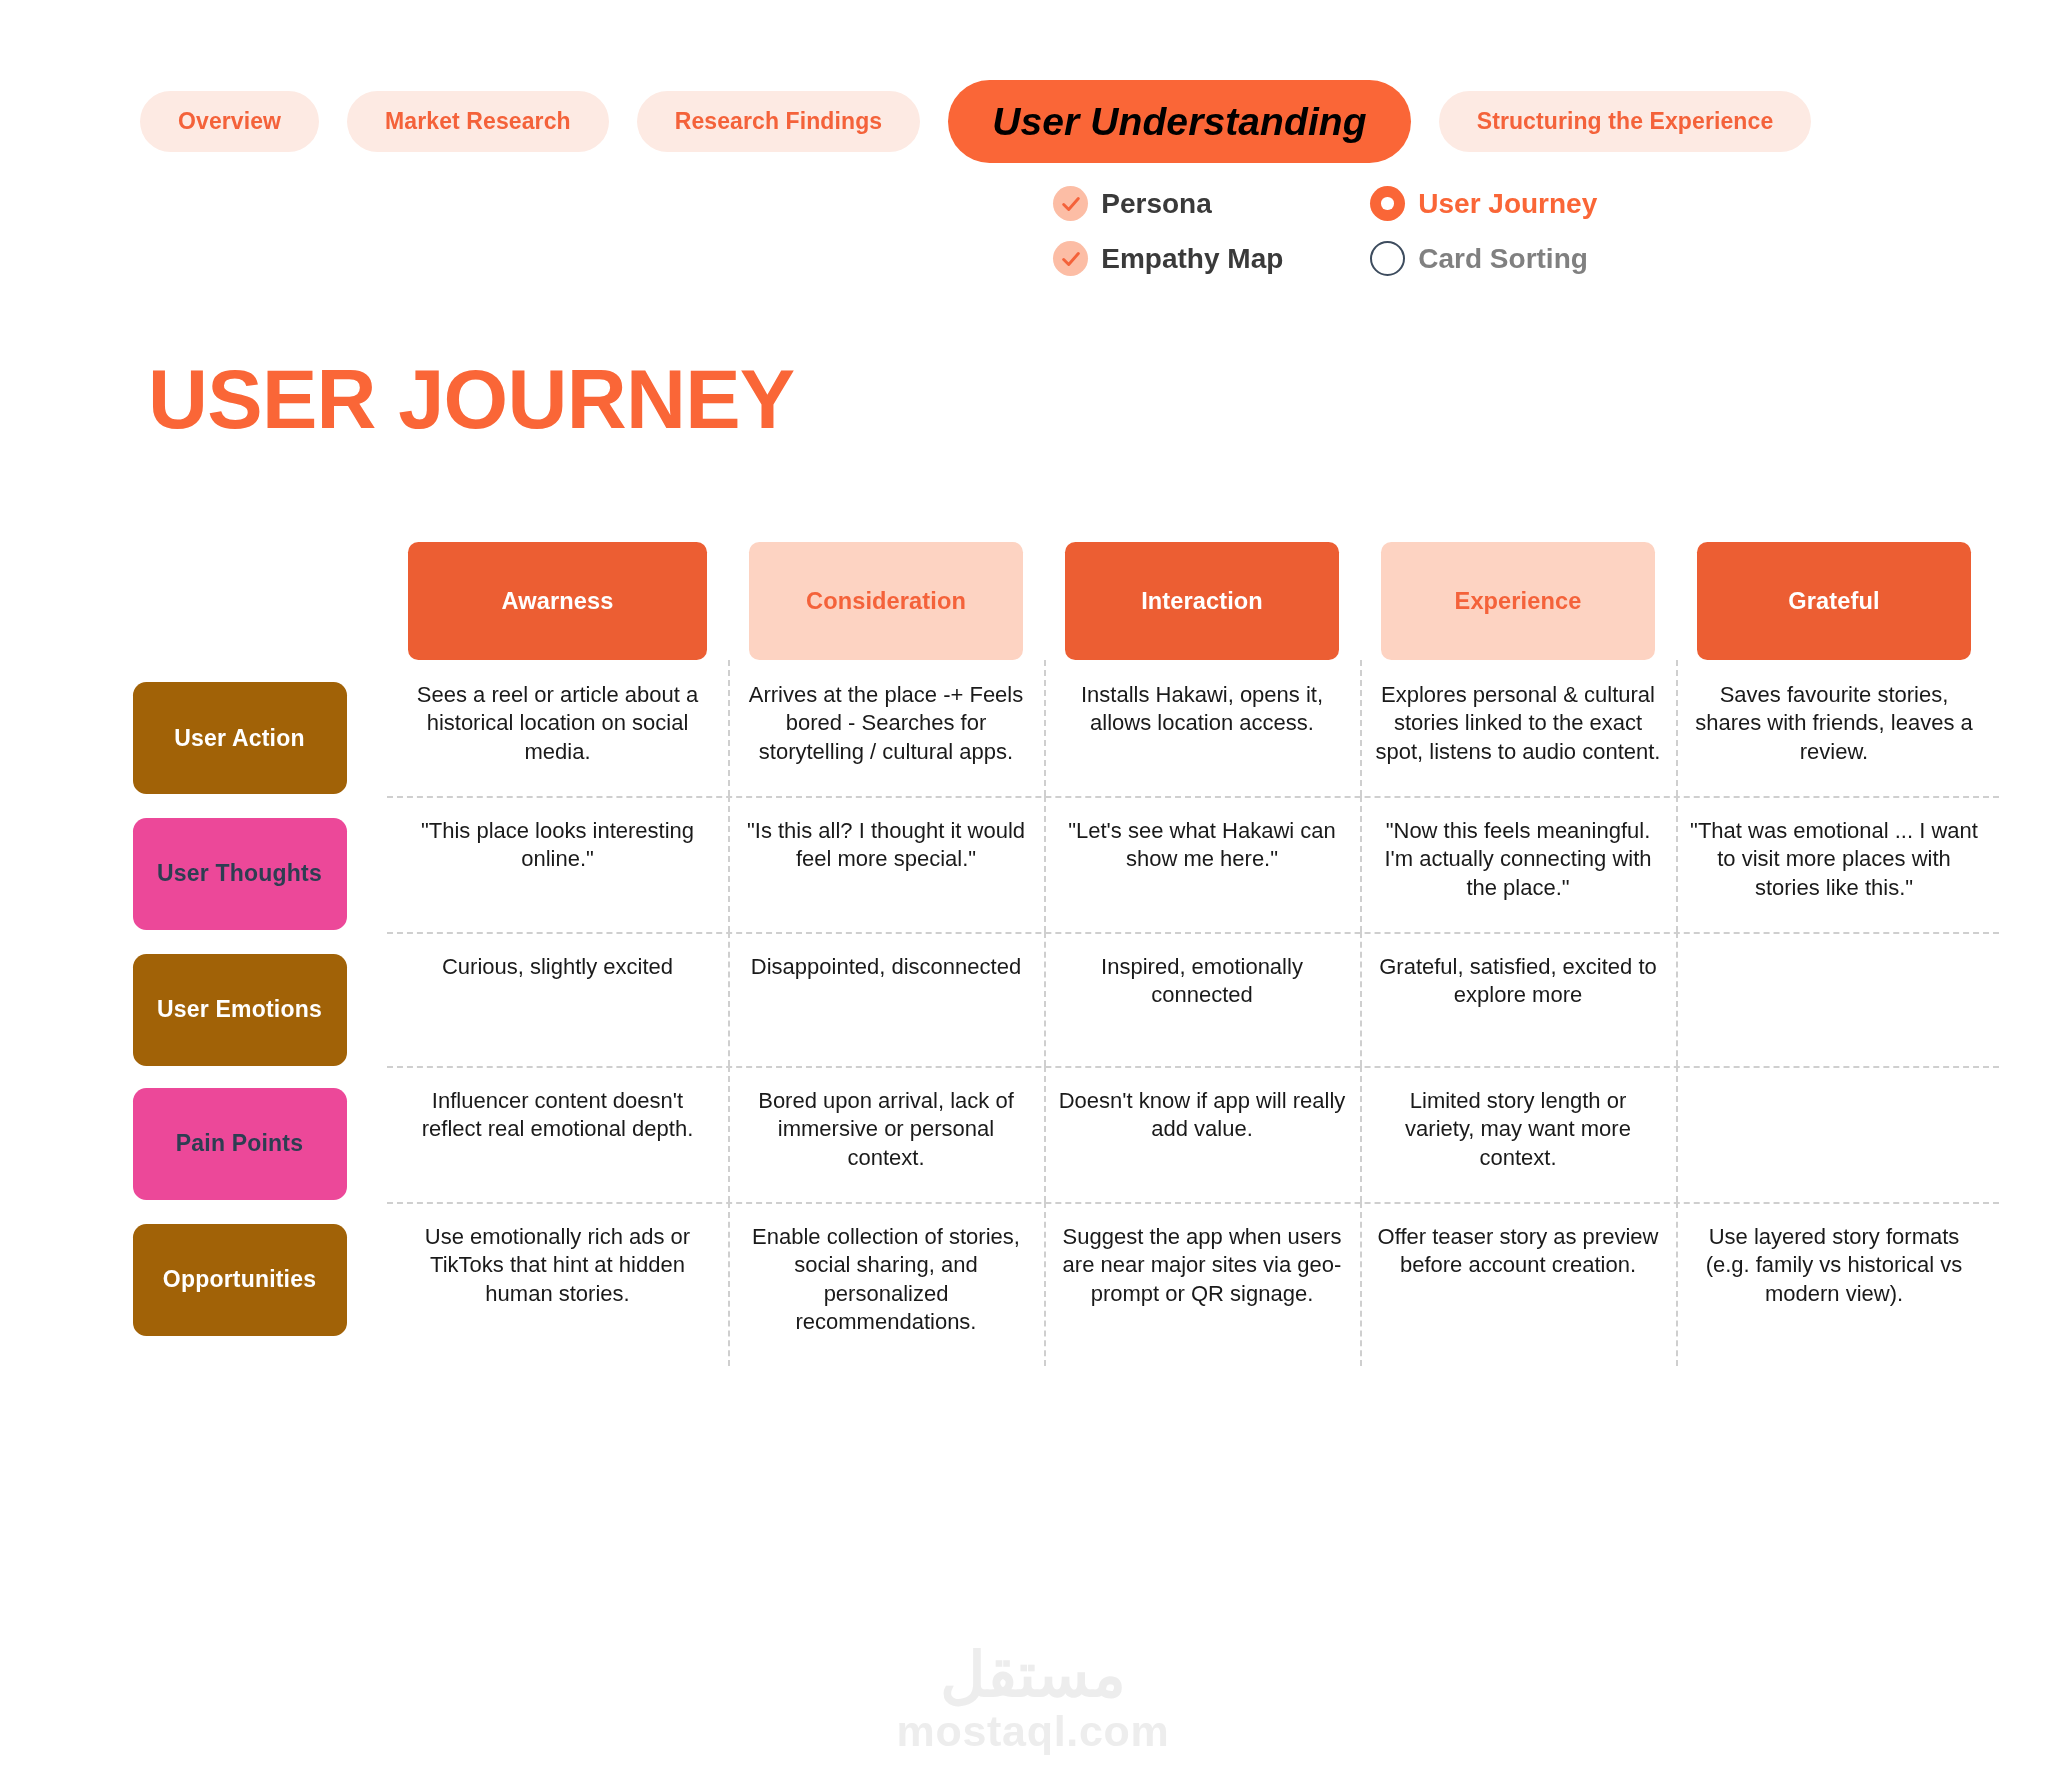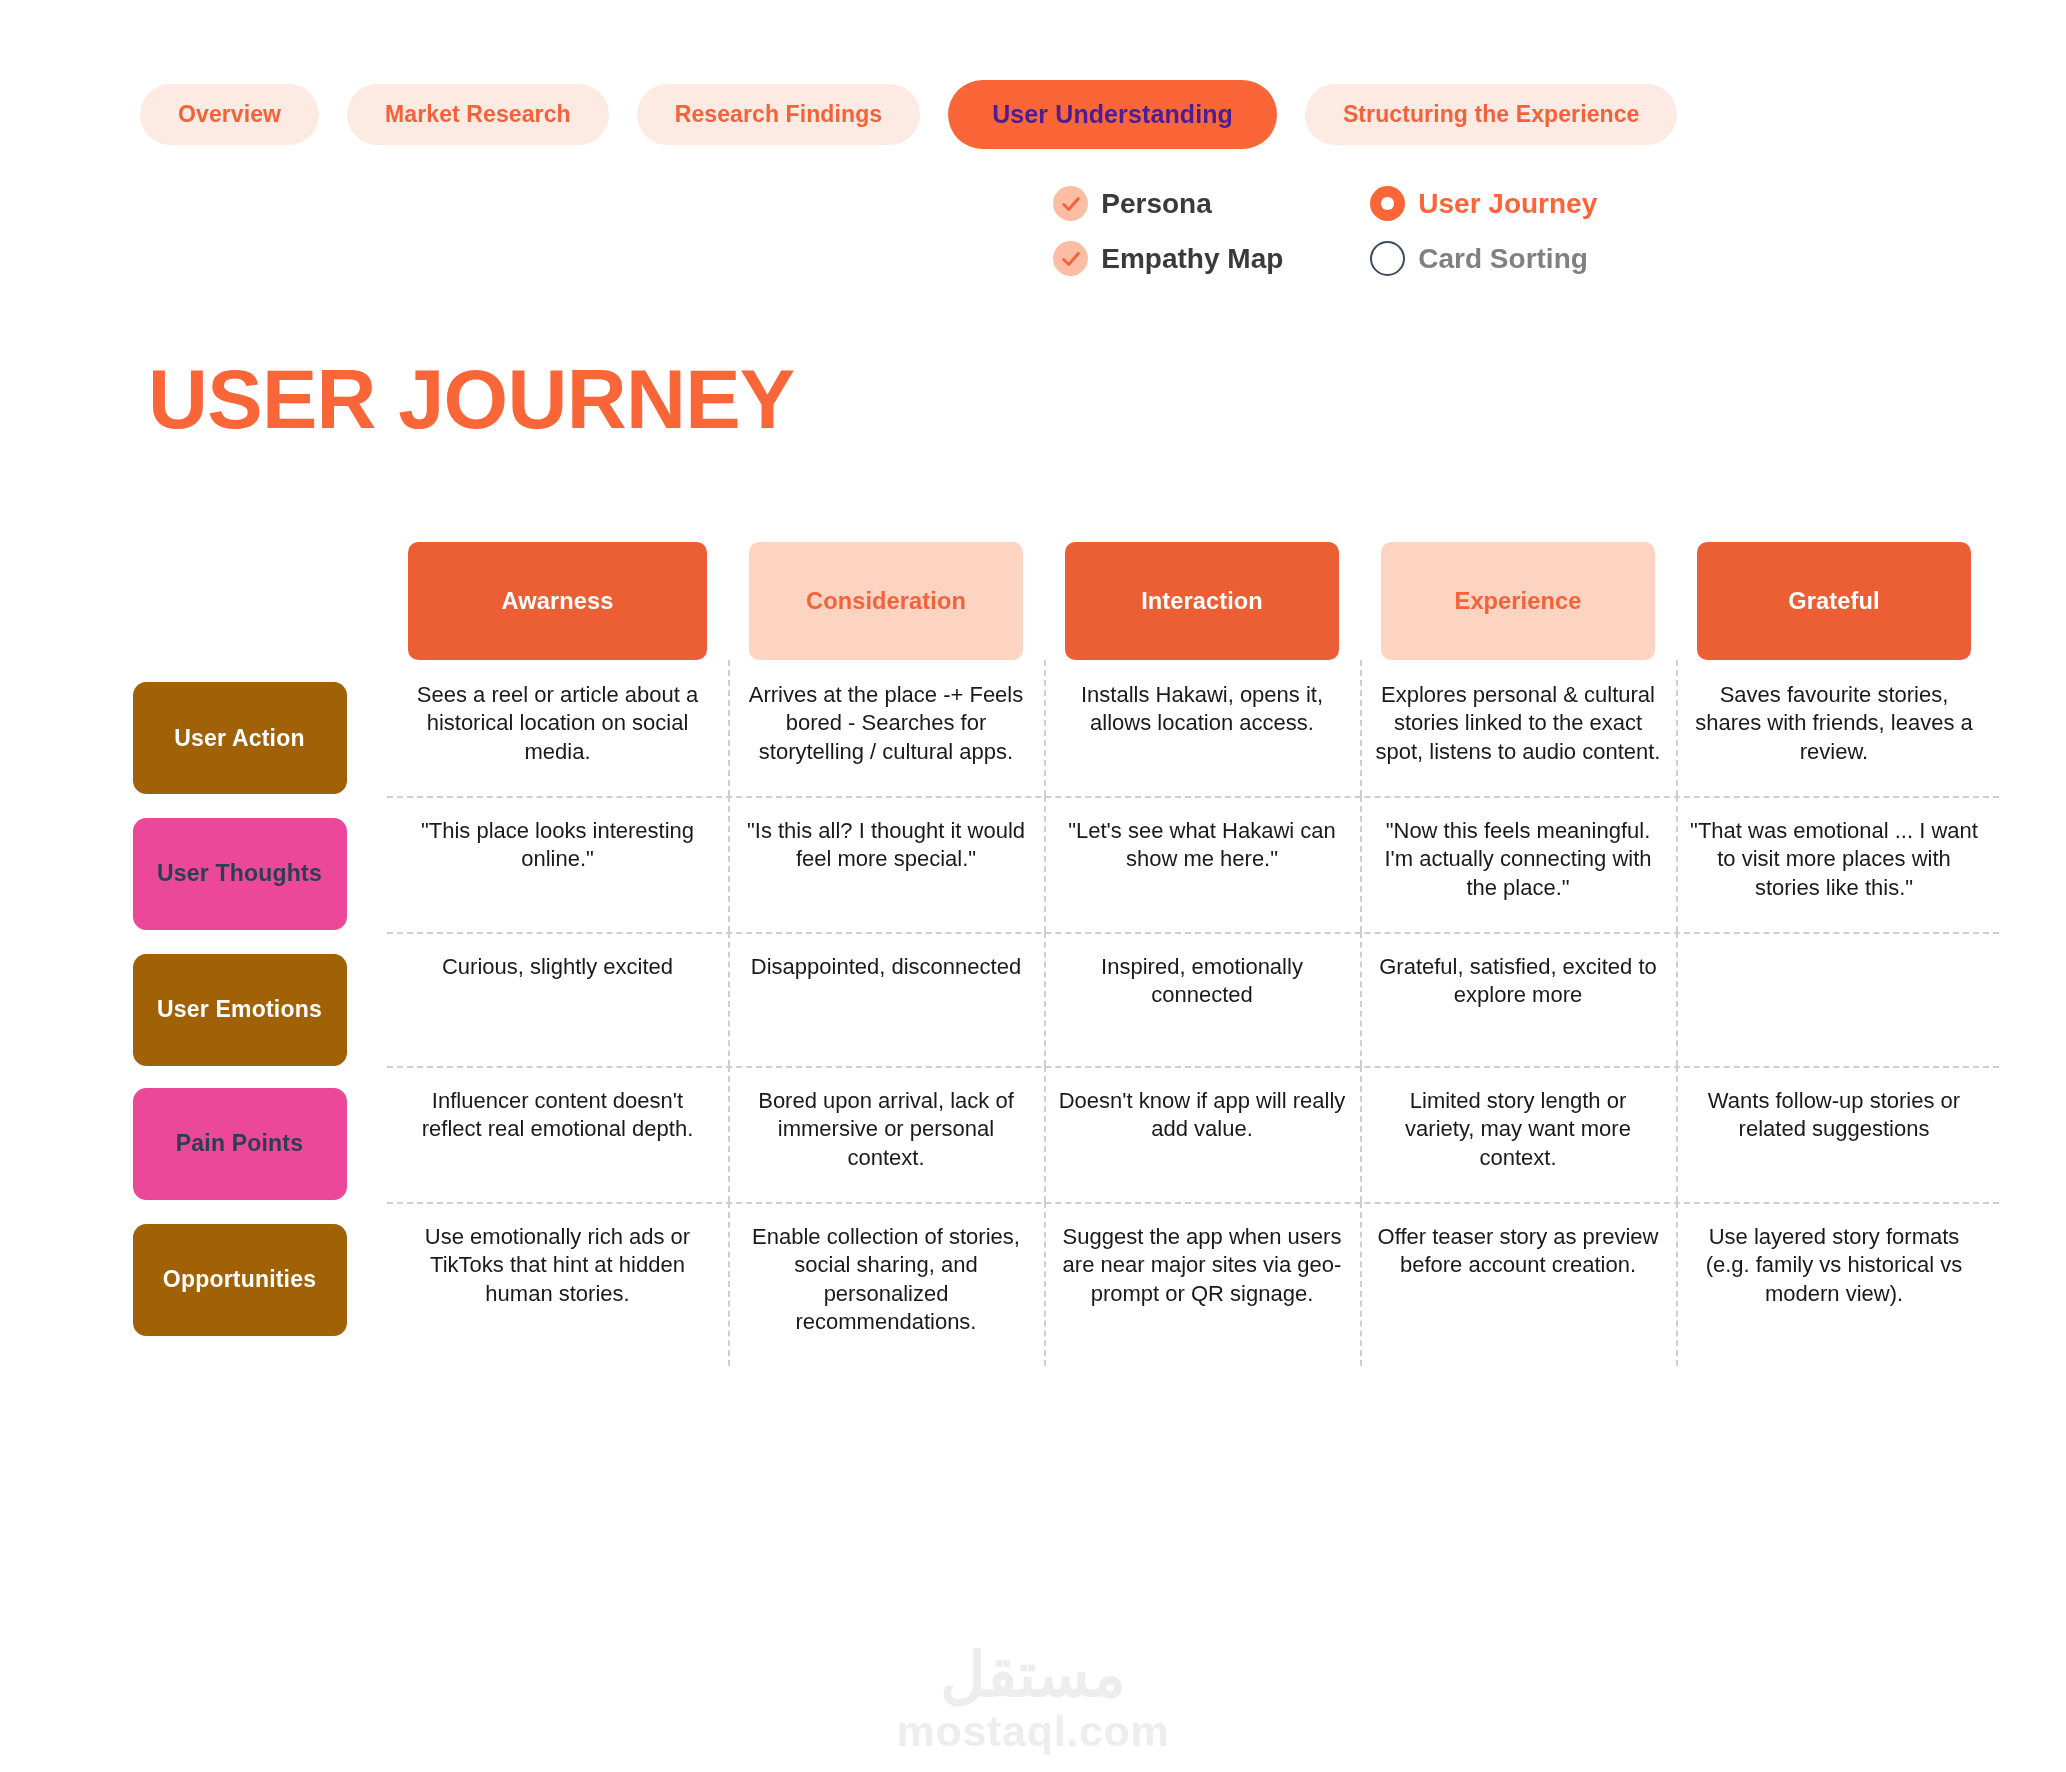--- a/index.html
+++ b/index.html
@@ -36,23 +36,24 @@
     font-weight: bold;
     letter-spacing: 0.1px;
     white-space: nowrap;
     background: #FDEAE3;
     color: #F4623A;
     line-height: 1;
   }
 
   .nav-pill.active {
     background: #FA6637;
-    color: #4c1d95;
+    color: #000000;
     padding: 22px 44px;
-    font-size: 25px;
+    font-size: 39px;
+    font-style: italic;
   }
 
   
   .subitems {
     position: absolute;
     top: 176px;
     left: 1053px;
     display: grid;
     grid-template-columns: 317px auto;
     grid-auto-rows: 55px;
@@ -351,23 +352,20 @@
         </div>
         <div class="cell">
           <span>Bored upon arrival, lack of immersive or personal context.</span>
         </div>
         <div class="cell">
           <span>Doesn't know if app will really add value.</span>
         </div>
         <div class="cell">
           <span>Limited story length or variety, may want more context.</span>
         </div>
-        <div class="cell">
-          <span>Wants follow-up stories or related suggestions</span>
-        </div>
         <div class="hline"></div>
         <div class="vlines">
           <div class="vline" style="left: 636px;"></div>
           <div class="vline" style="left: 952px;"></div>
           <div class="vline" style="left: 1268px;"></div>
           <div class="vline" style="left: 1584px;"></div>
         </div>
       </div>
       <div class="grid-row body-row">
         <div class="row-label-cell">

